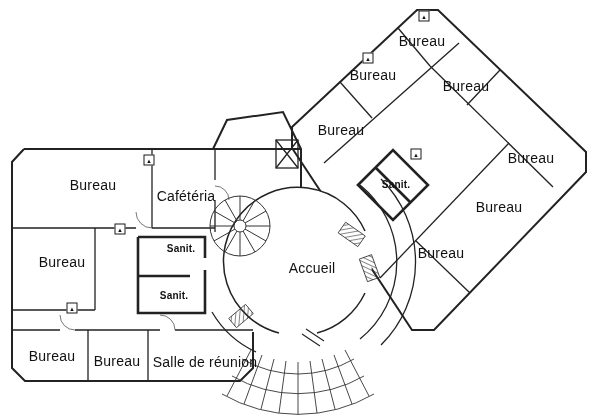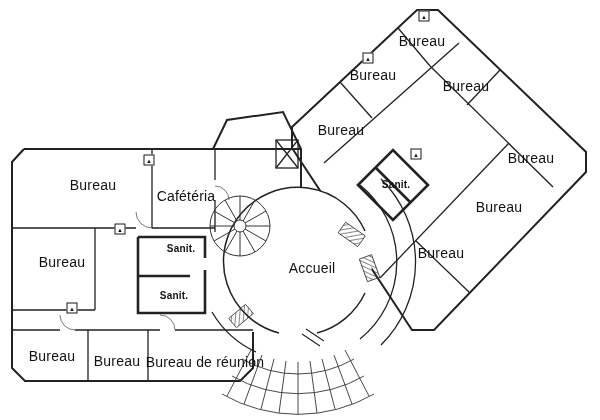--- a/index.html
+++ b/index.html
@@ -117,21 +117,21 @@
   <div class="psym" style="left:368px;top:58px;"></div>
   <div class="psym" style="left:416px;top:154px;"></div>
 
   <div class="room-label" style="left:93px;top:185px;">Bureau</div>
   <div class="room-label" style="left:186px;top:196px;text-align:right;">Cafétéria</div>
   <div class="room-label" style="left:62px;top:262px;">Bureau</div>
   <div class="room-label bold" style="left:175px;top:248px;">Sanit.</div>
   <div class="room-label bold" style="left:168px;top:295px;">Sanit.</div>
   <div class="room-label" style="left:52px;top:356px;">Bureau</div>
   <div class="room-label" style="left:117px;top:361px;">Bureau</div>
-  <div class="room-label" style="left:205px;top:362px;">Bureau de réunion</div>
+  <div class="room-label" style="left:205px;top:362px;">Salle de réunion</div>
   <div class="room-label" style="left:280px;top:268px;margin-left:32px;">Accueil</div>
   <div class="room-label" style="left:422px;top:41px;">Bureau</div>
   <div class="room-label" style="left:373px;top:75px;">Bureau</div>
   <div class="room-label" style="left:466px;top:86px;">Bureau</div>
   <div class="room-label" style="left:341px;top:130px;">Bureau</div>
   <div class="room-label" style="left:531px;top:158px;">Bureau</div>
   <div class="room-label bold" style="left:390px;top:184px;">Sanit.</div>
   <div class="room-label" style="left:499px;top:207px;">Bureau</div>
   <div class="room-label" style="left:441px;top:253px;">Bureau</div>
 

